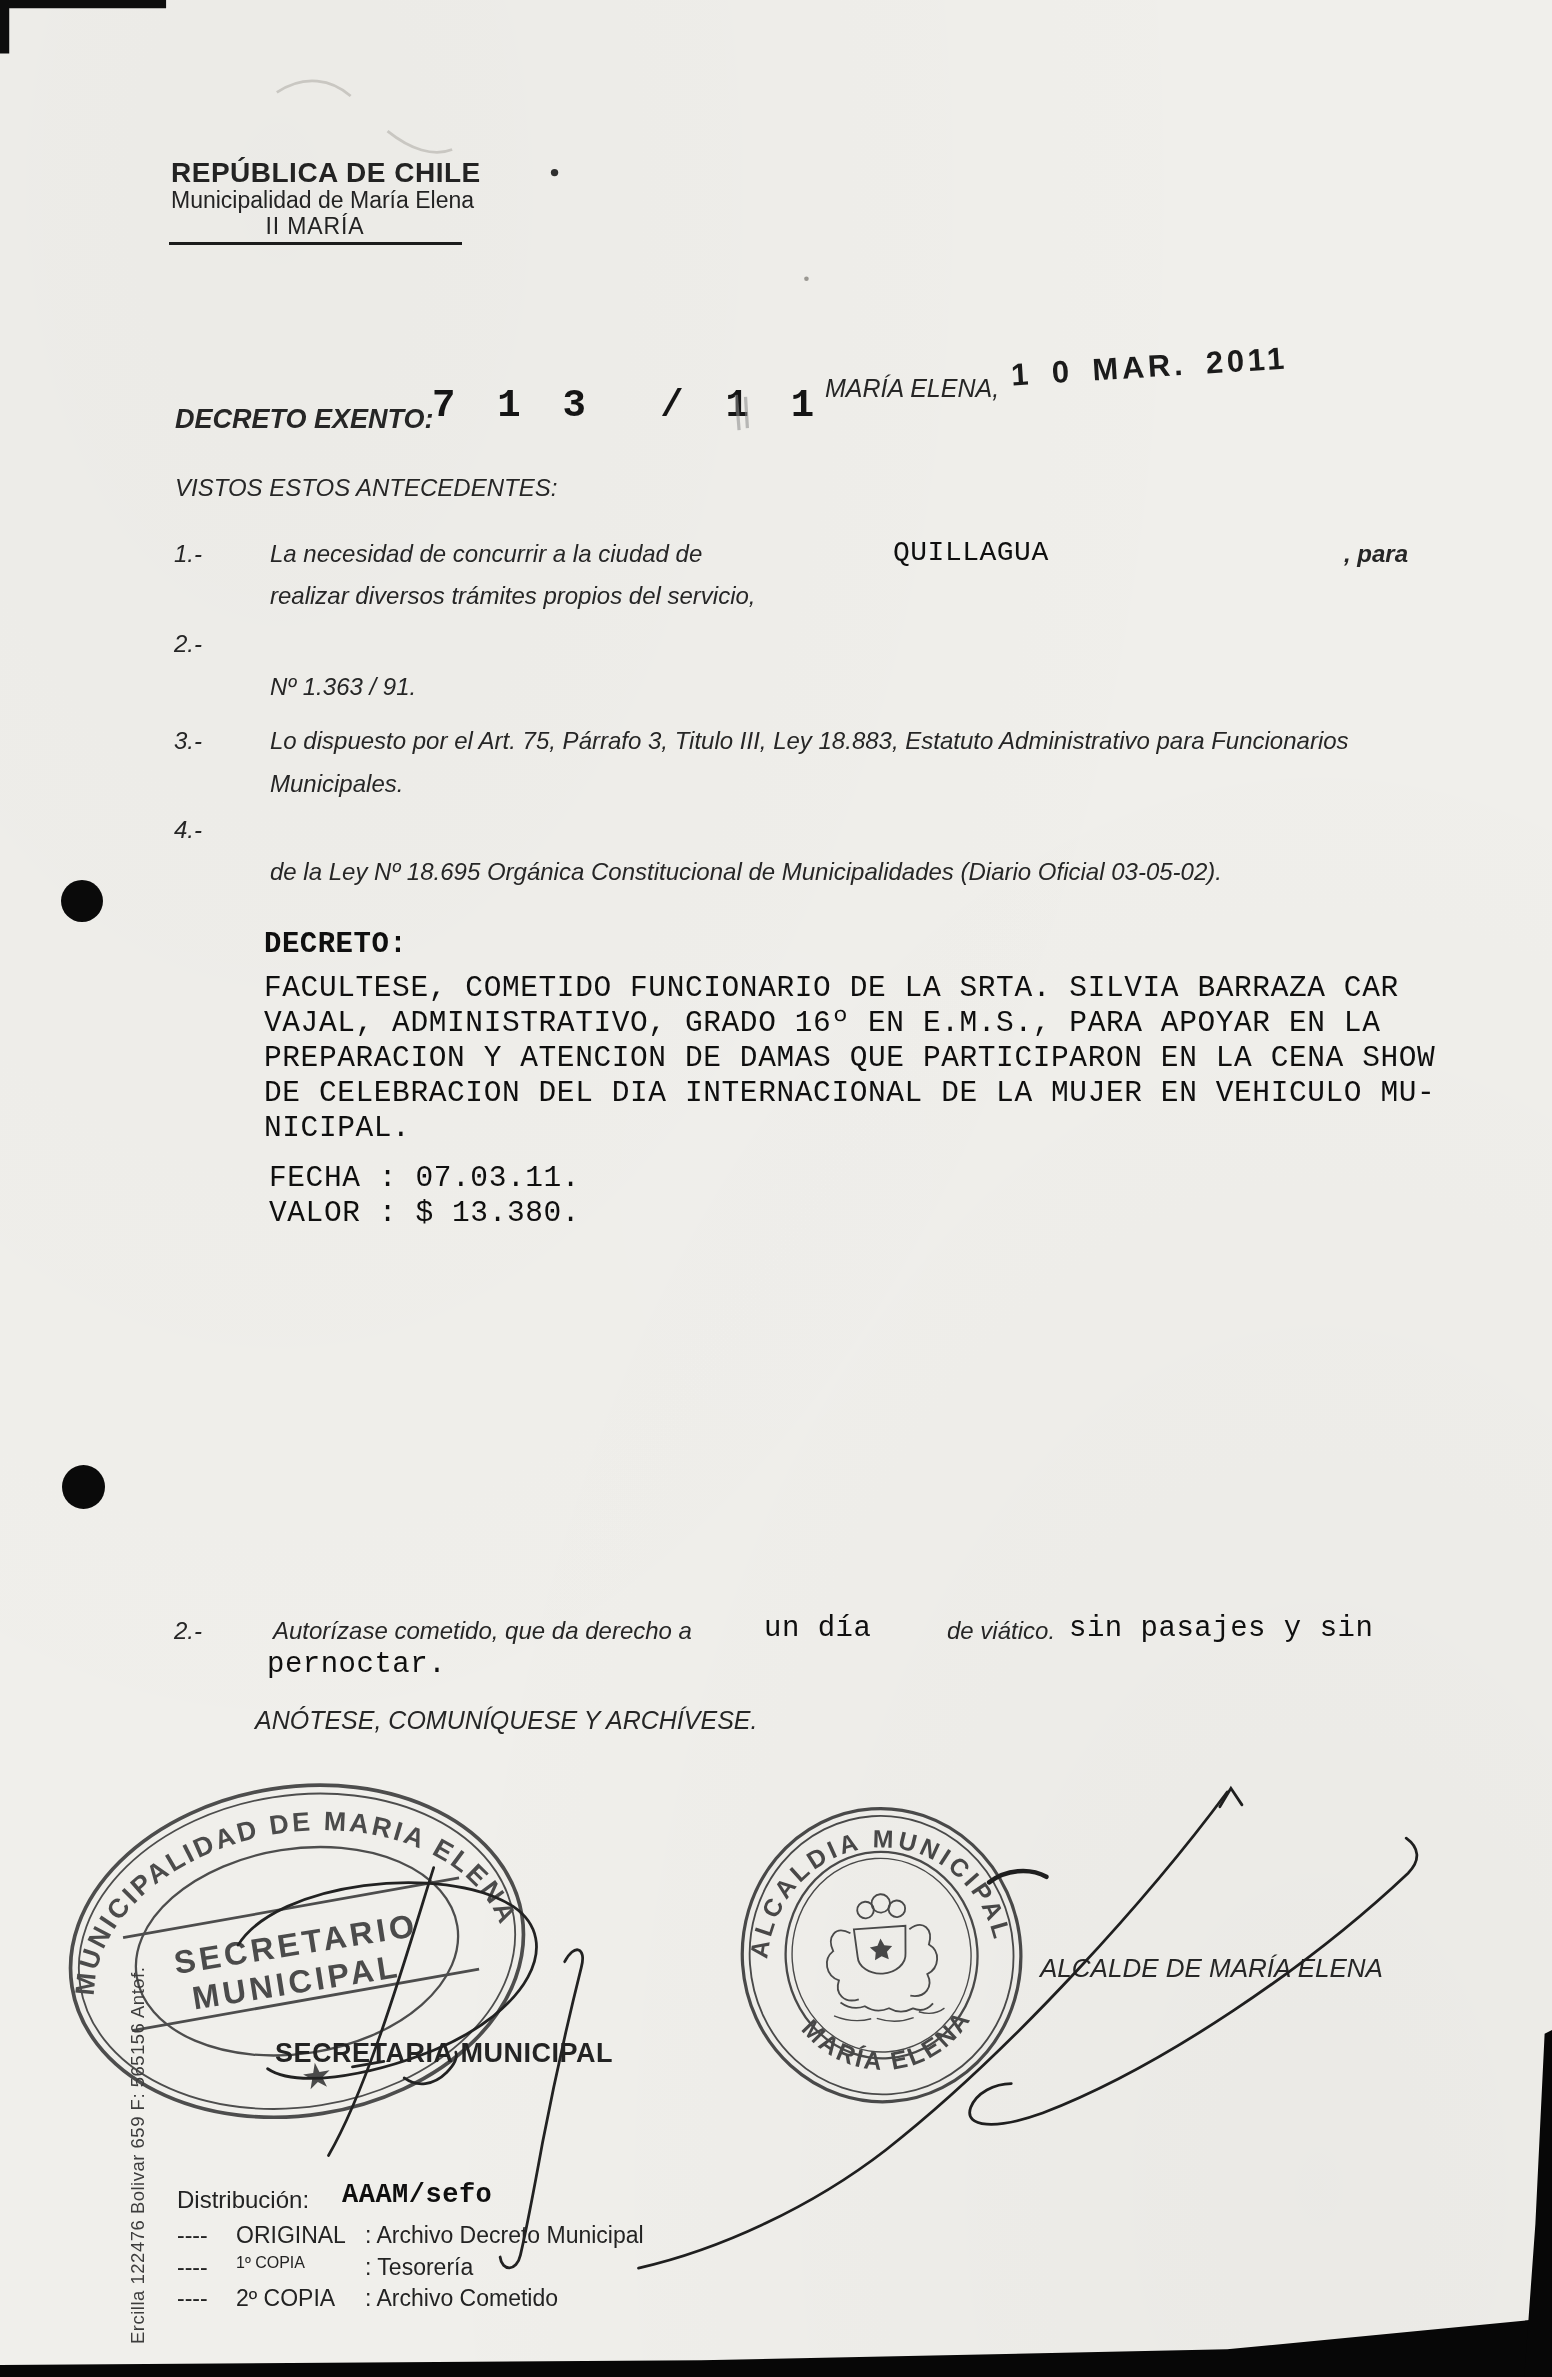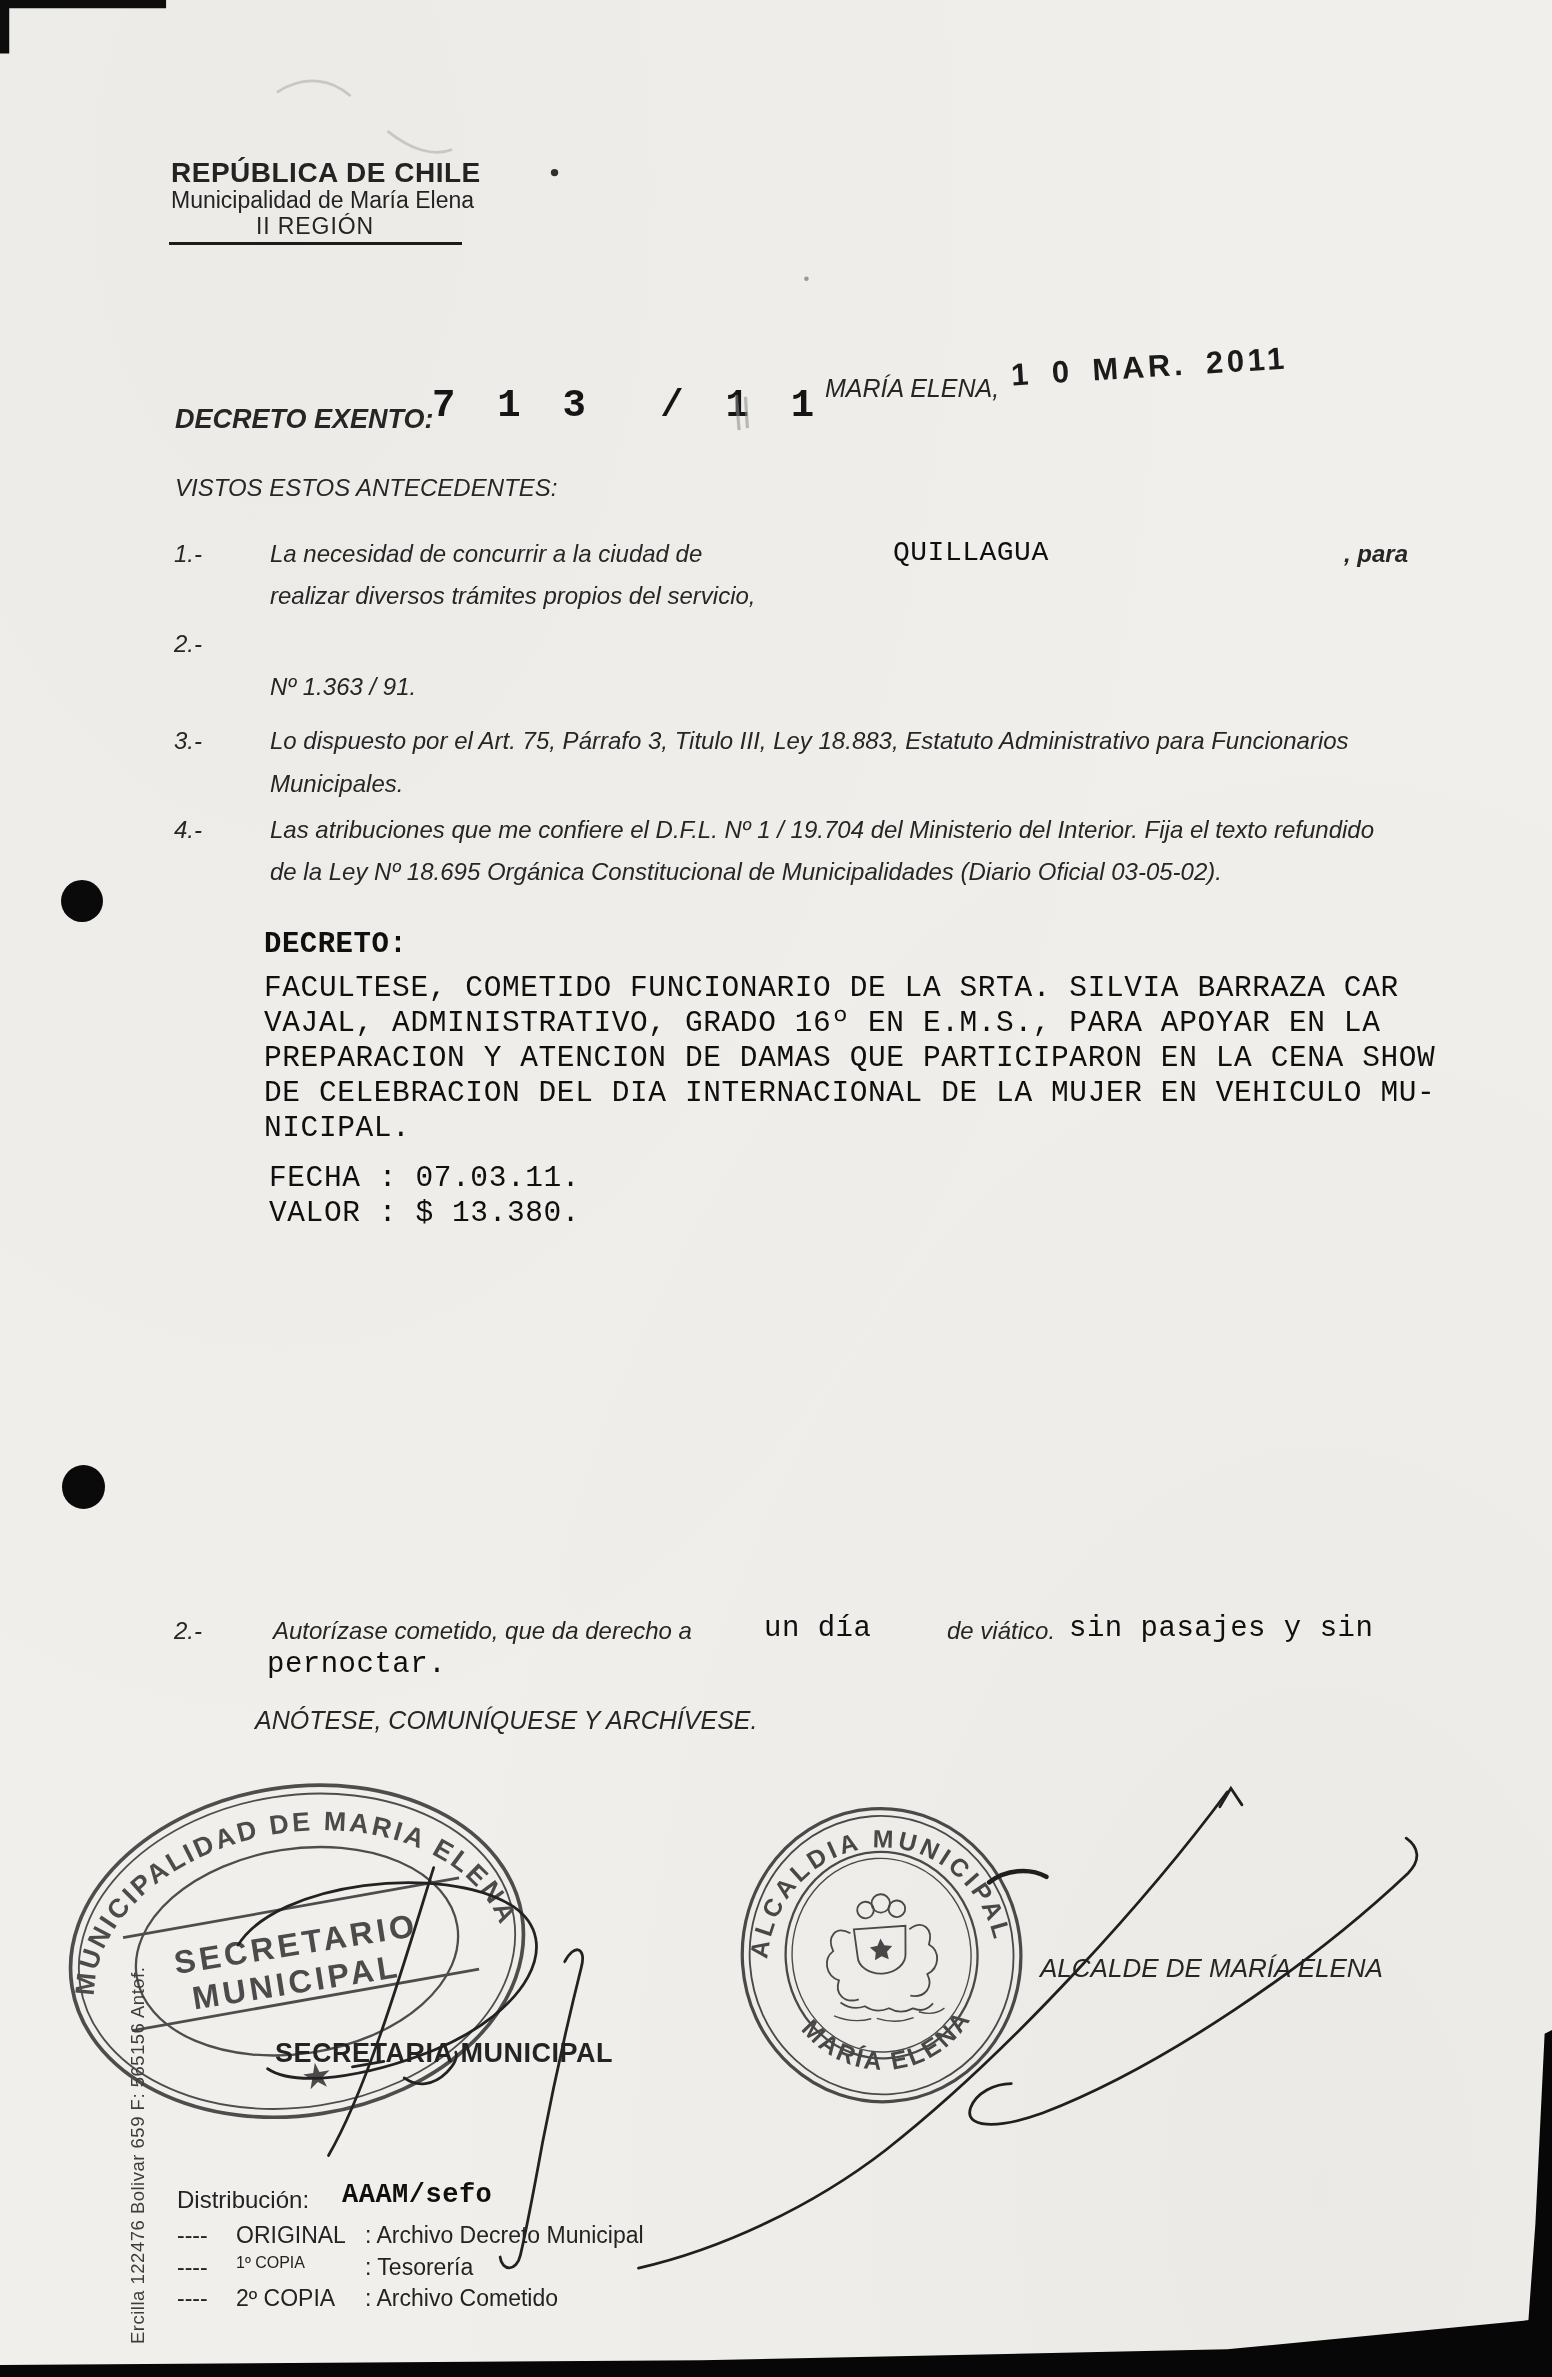--- a/index.html
+++ b/index.html
@@ -21,21 +21,21 @@
   .ring-text{font-family:"Liberation Sans",sans-serif;font-weight:bold;}
   .center{text-align:center;}
 </style>
 </head>
 <body>
 
 <div id="paper">
 
   <div class="abs sans center" style="left:171px;top:157px;width:288px;font-size:28px;font-weight:bold;letter-spacing:0.5px;">REPÚBLICA DE CHILE</div>
   <div class="abs sans center" style="left:171px;top:187px;width:288px;font-size:23px;">Municipalidad de María Elena</div>
-  <div class="abs sans center" style="left:171px;top:213px;width:288px;font-size:23px;letter-spacing:0.9px;">II REGIÓN</div>
+  <div class="abs sans center" style="left:171px;top:213px;width:288px;font-size:23px;letter-spacing:0.9px;">II MARÍA</div>
   <div class="abs" style="left:169px;top:242px;width:293px;height:2.8px;background:#1c1c1c;"></div>
 
   <div class="abs it" style="left:175px;top:404px;font-size:27px;font-weight:bold;">DECRETO EXENTO:</div>
   <div class="abs mono" style="left:432px;top:384px;font-size:39px;font-weight:bold;letter-spacing:9.2px;color:#151515;">7 1 3  / 1 1</div>
   <div class="abs it" style="left:825px;top:374px;font-size:25px;">MARÍA ELENA,</div>
   <div class="abs sans" style="left:1011px;top:349px;font-size:31px;font-weight:bold;letter-spacing:3.7px;word-spacing:7.4px;color:#1b1b1b;transform:rotate(-3.5deg);">1 0 MAR. 2011</div>
 
   <div class="abs it" style="left:175px;top:474px;font-size:24px;">VISTOS ESTOS ANTECEDENTES:</div>
 
   <div class="abs it" style="left:174px;top:540px;font-size:24px;">1.-</div>
@@ -45,21 +45,20 @@
   <div class="abs it" style="left:270px;top:582px;font-size:24px;">realizar diversos trámites propios del servicio,</div>
 
   <div class="abs it" style="left:174px;top:630px;font-size:24px;">2.-</div>
   <div class="abs it" style="left:270px;top:673px;font-size:24px;">Nº 1.363 / 91.</div>
 
   <div class="abs it" style="left:174px;top:727px;font-size:24px;">3.-</div>
   <div class="abs it" style="left:270px;top:727px;font-size:24px;">Lo dispuesto por el Art. 75, Párrafo 3, Titulo III, Ley 18.883, Estatuto Administrativo para Funcionarios</div>
   <div class="abs it" style="left:270px;top:770px;font-size:24px;">Municipales.</div>
 
   <div class="abs it" style="left:174px;top:816px;font-size:24px;">4.-</div>
-  <div class="abs it" style="left:270px;top:816px;font-size:24px;">Las atribuciones que me confiere el D.F.L. Nº 1 / 19.704 del Ministerio del Interior. Fija el texto refundido</div>
   <div class="abs it" style="left:270px;top:858px;font-size:24px;">de la Ley Nº 18.695 Orgánica Constitucional de Municipalidades (Diario Oficial 03-05-02).</div>
 
   <div class="abs" style="left:61px;top:880px;width:42px;height:42px;border-radius:50%;background:#0a0a0a;"></div>
   <div class="abs" style="left:62px;top:1465px;width:43px;height:44px;border-radius:50%;background:#0a0a0a;"></div>
 
   <div class="abs mono" style="left:264px;top:928px;font-size:29px;font-weight:bold;letter-spacing:0.5px;">DECRETO:</div>
   <div class="abs mono" style="left:264px;top:971px;font-size:29.5px;letter-spacing:0.6px;">FACULTESE, COMETIDO FUNCIONARIO DE LA SRTA. SILVIA BARRAZA CAR</div>
   <div class="abs mono" style="left:264px;top:1006px;font-size:29.5px;letter-spacing:0.6px;">VAJAL, ADMINISTRATIVO, GRADO 16º EN E.M.S., PARA APOYAR EN LA</div>
   <div class="abs mono" style="left:264px;top:1076px;font-size:29.5px;letter-spacing:0.6px;">DE CELEBRACION DEL DIA INTERNACIONAL DE LA MUJER EN VEHICULO MU-</div>
   <div class="abs mono" style="left:264px;top:1041px;font-size:29.5px;letter-spacing:0.6px;">PREPARACION Y ATENCION DE DAMAS QUE PARTICIPARON EN LA CENA SHOW</div>

